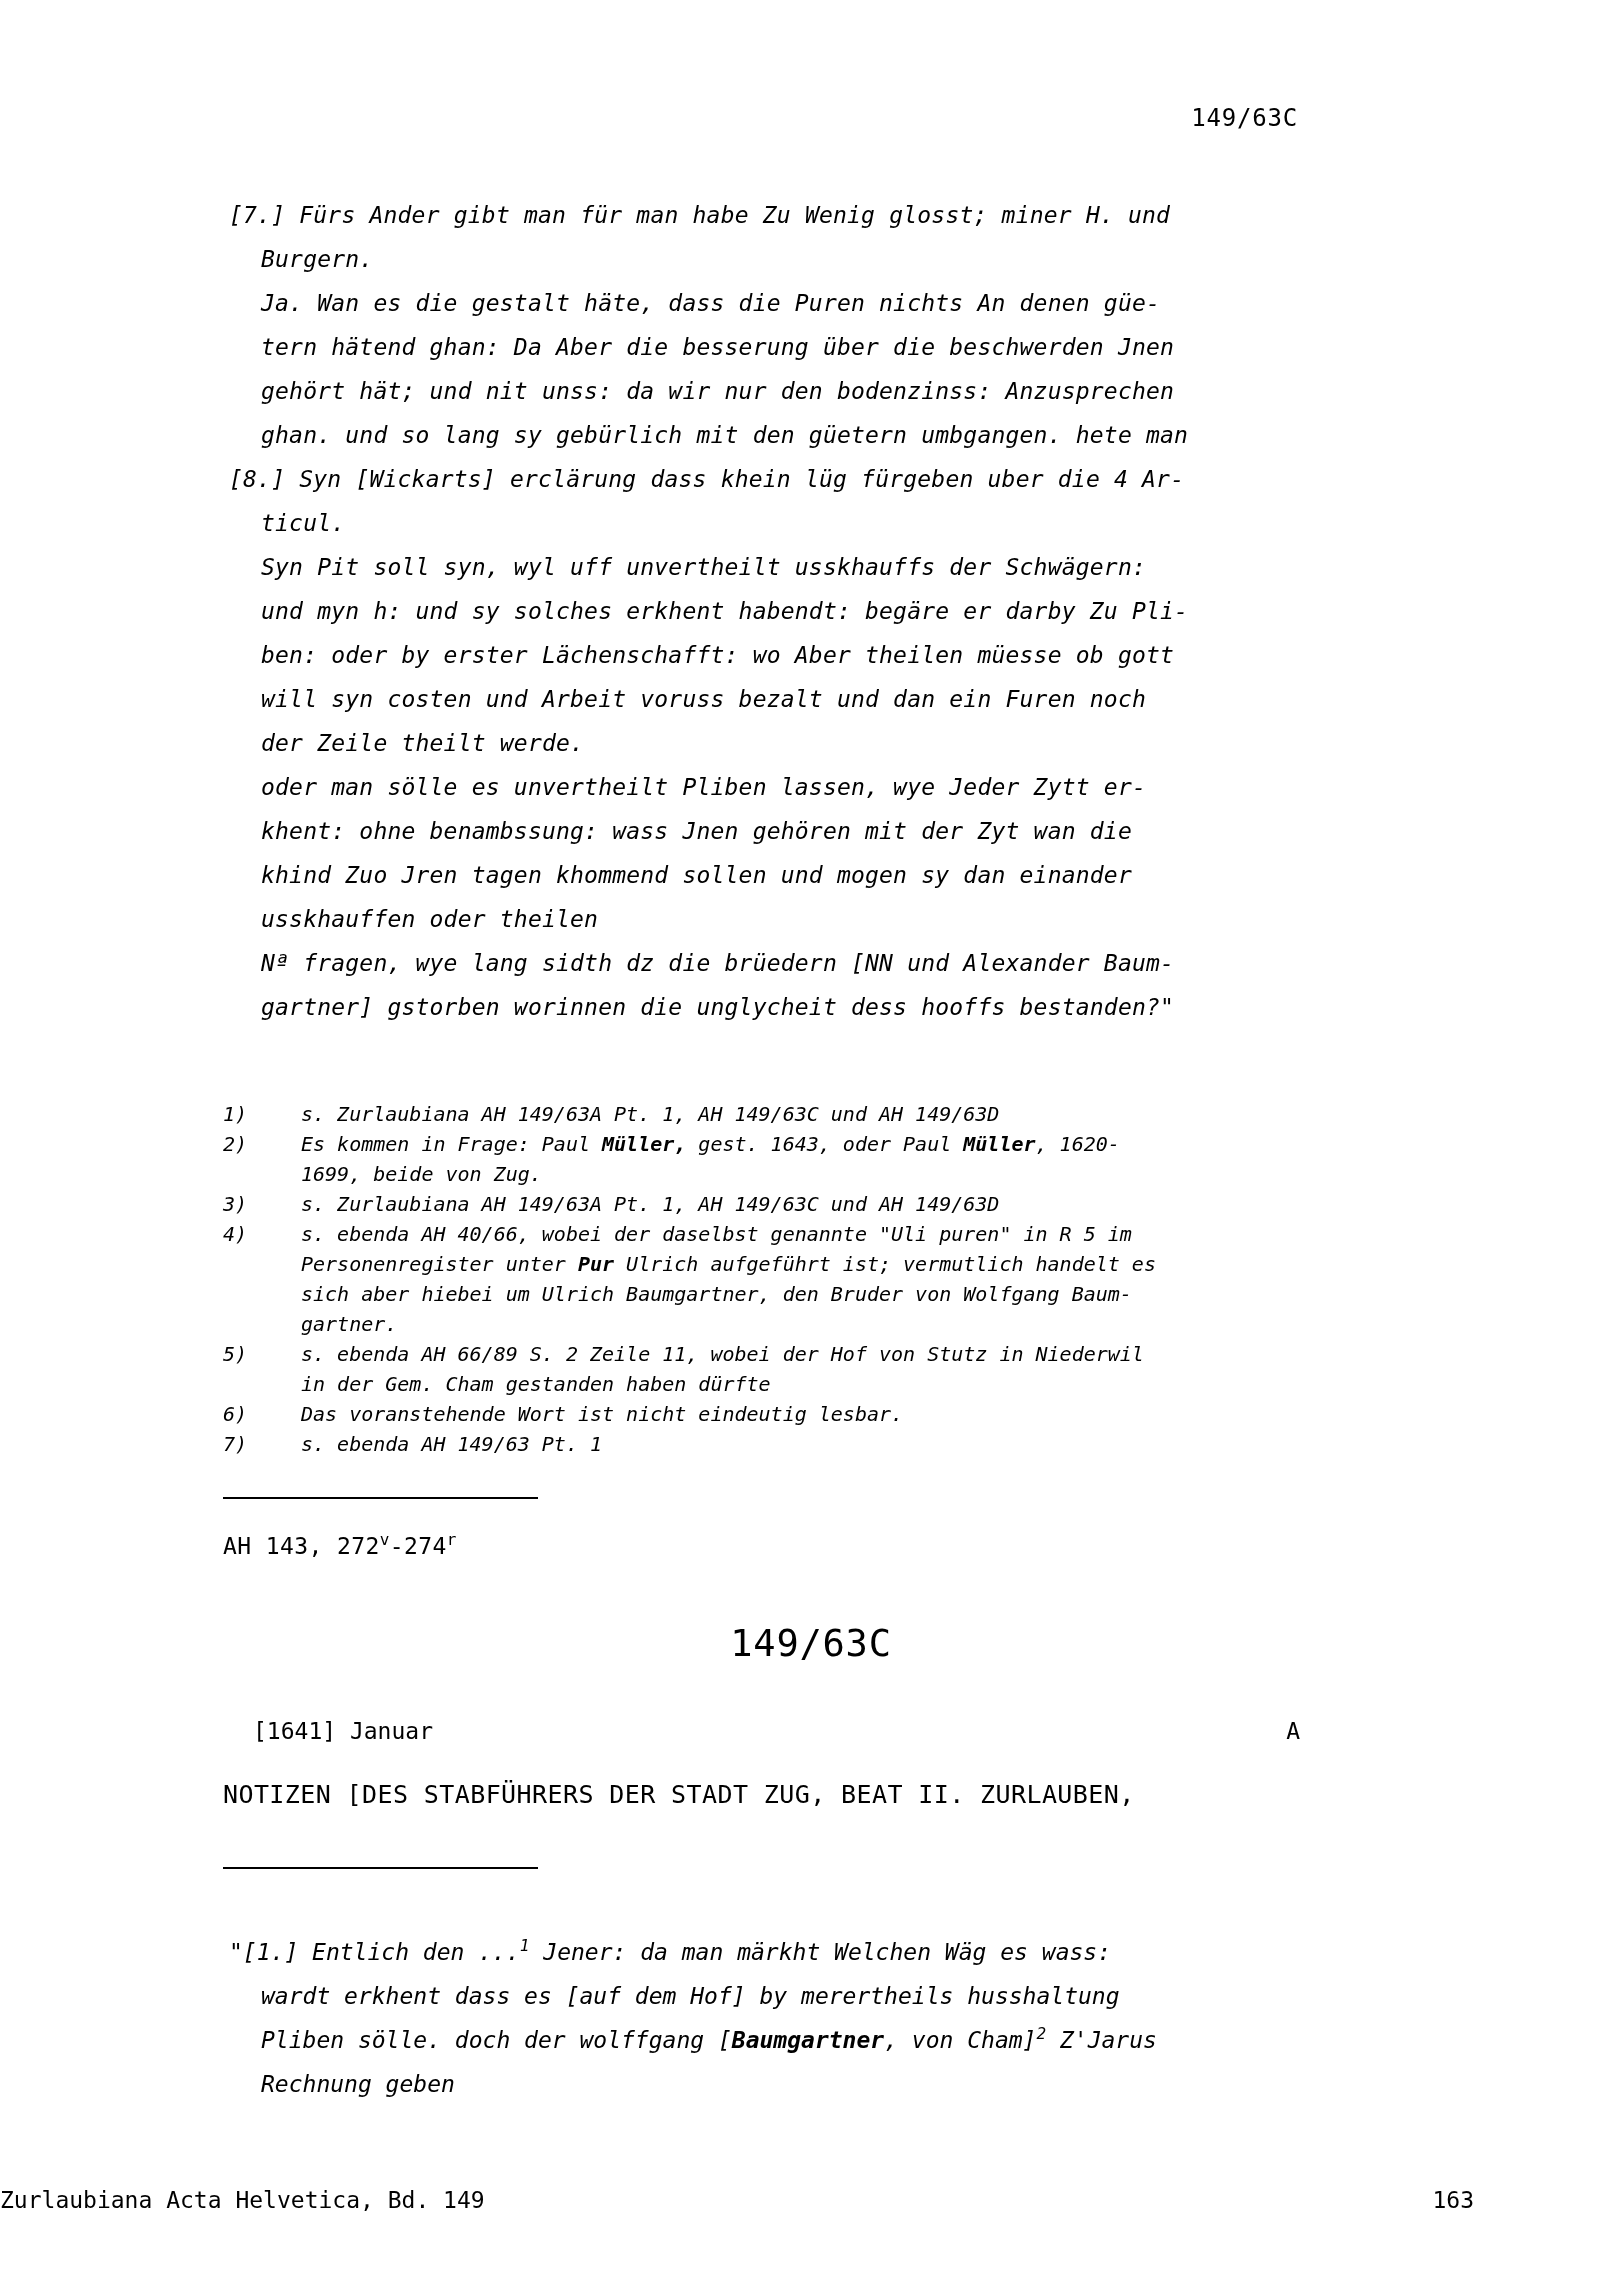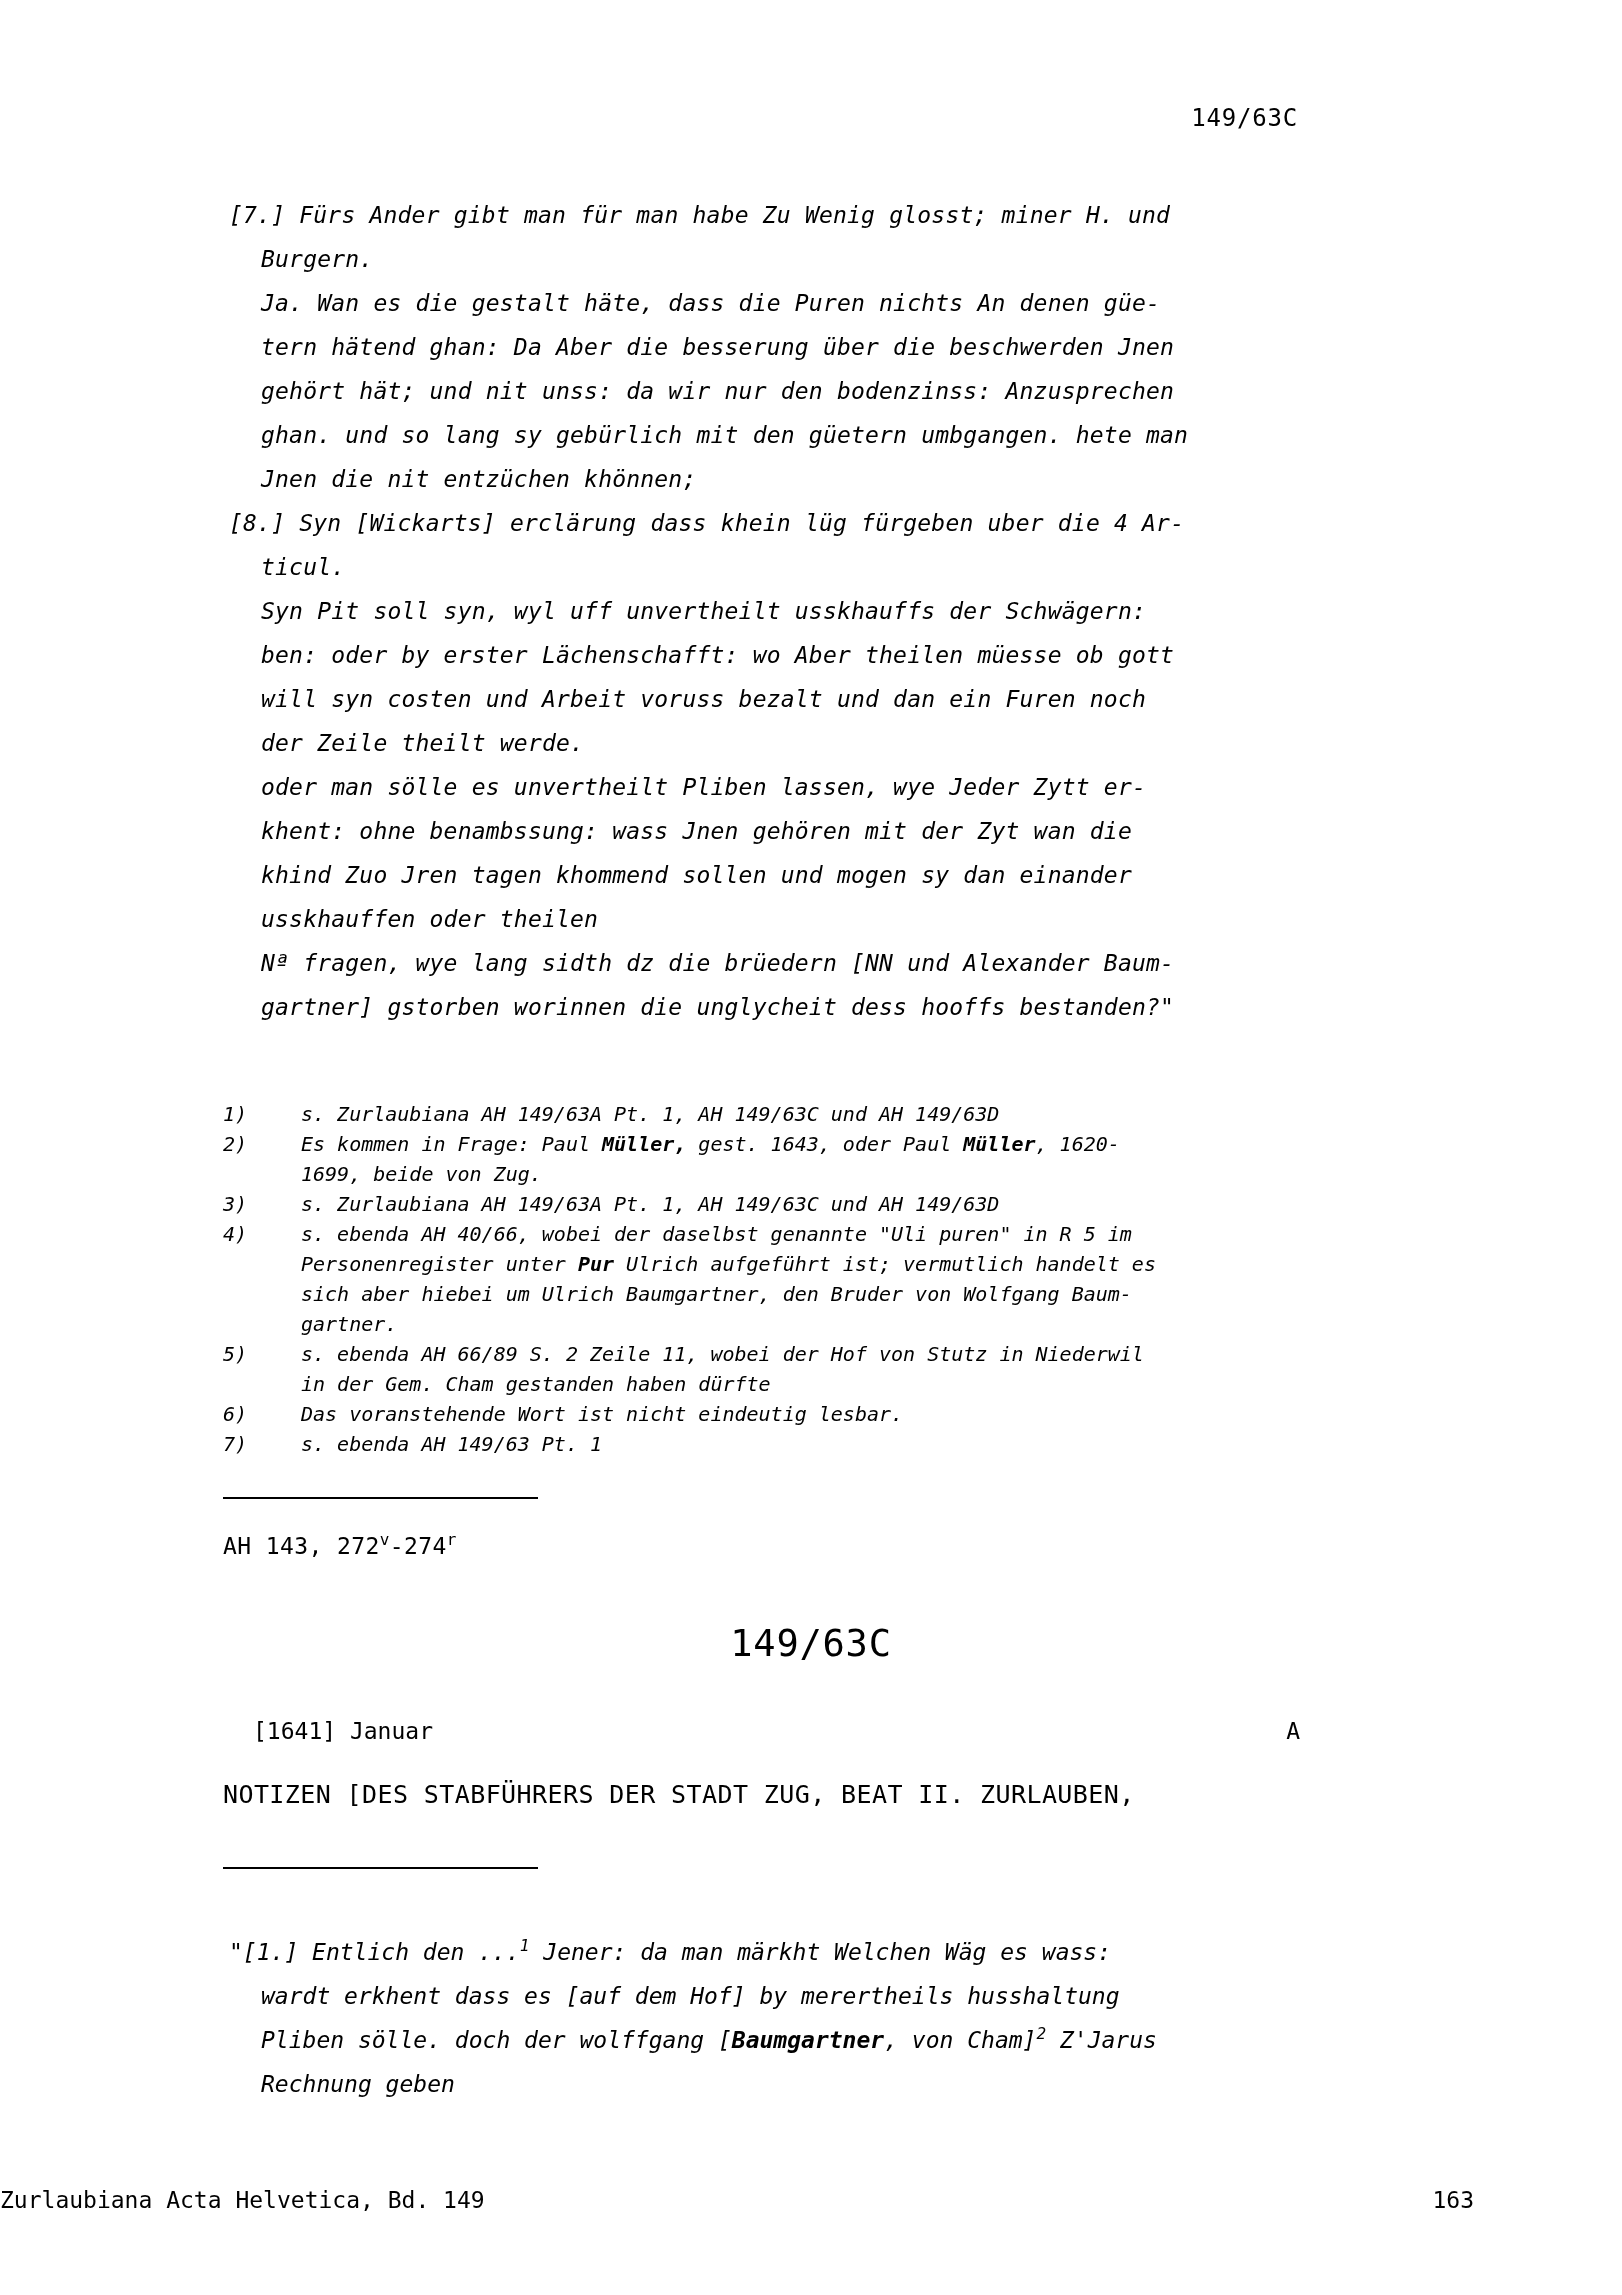--- a/index.html
+++ b/index.html
@@ -169,28 +169,28 @@
   <div class="content">
     <div class="para">
       <span class="hang">[7.] Fürs Ander gibt man für man habe Zu Wenig glosst; miner H. und</span>
       <span class="indent">Burgern.</span>
     </div>
     <div class="para">
       <span class="indent">Ja. Wan es die gestalt häte, dass die Puren nichts An denen güe-</span>
       <span class="indent">tern hätend ghan: Da Aber die besserung über die beschwerden Jnen</span>
       <span class="indent">gehört hät; und nit unss: da wir nur den bodenzinss: Anzusprechen</span>
       <span class="indent">ghan. und so lang sy gebürlich mit den güetern umbgangen. hete man</span>
-      <span class="indent">Jnen die nit entzüchen khönnen;</span>
     </div>
     <div class="para">
       <span class="hang">[8.] Syn [Wickarts] erclärung dass khein lüg fürgeben uber die 4 Ar-</span>
       <span class="indent">ticul.</span>
     </div>
     <div class="para">
       <span class="indent">Syn Pit soll syn, wyl uff unvertheilt usskhauffs der Schwägern:</span>
+      <span class="indent">und myn h: und sy solches erkhent habendt: begäre er darby Zu Pli-</span>
       <span class="indent">ben: oder by erster Lächenschafft: wo Aber theilen müesse ob gott</span>
       <span class="indent">will syn costen und Arbeit voruss bezalt und dan ein Furen noch</span>
       <span class="indent">der Zeile theilt werde.</span>
     </div>
     <div class="para">
       <span class="indent">oder man sölle es unvertheilt Pliben lassen, wye Jeder Zytt er-</span>
       <span class="indent">khent: ohne benambssung: wass Jnen gehören mit der Zyt wan die</span>
       <span class="indent">khind Zuo Jren tagen khommend sollen und mogen sy dan einander</span>
       <span class="indent">usskhauffen oder theilen</span>
     </div>

